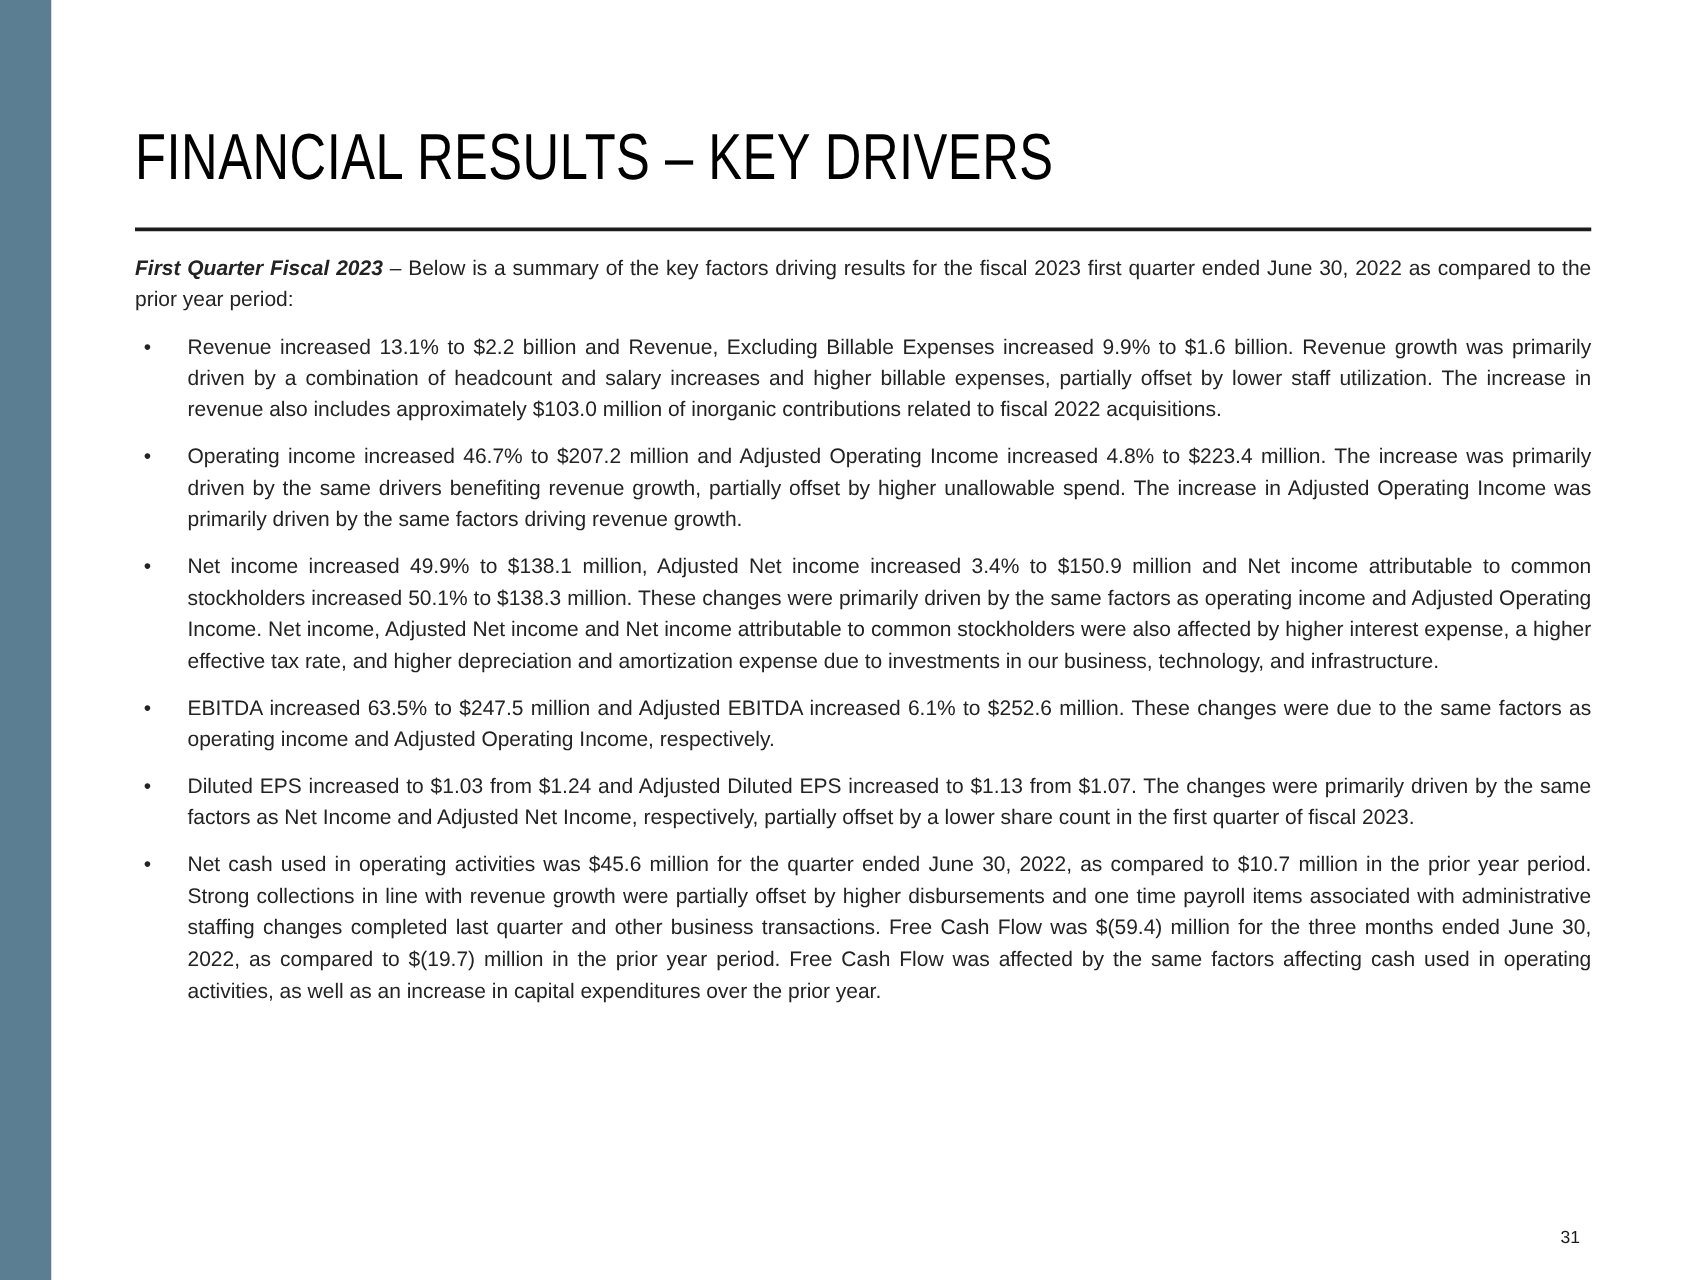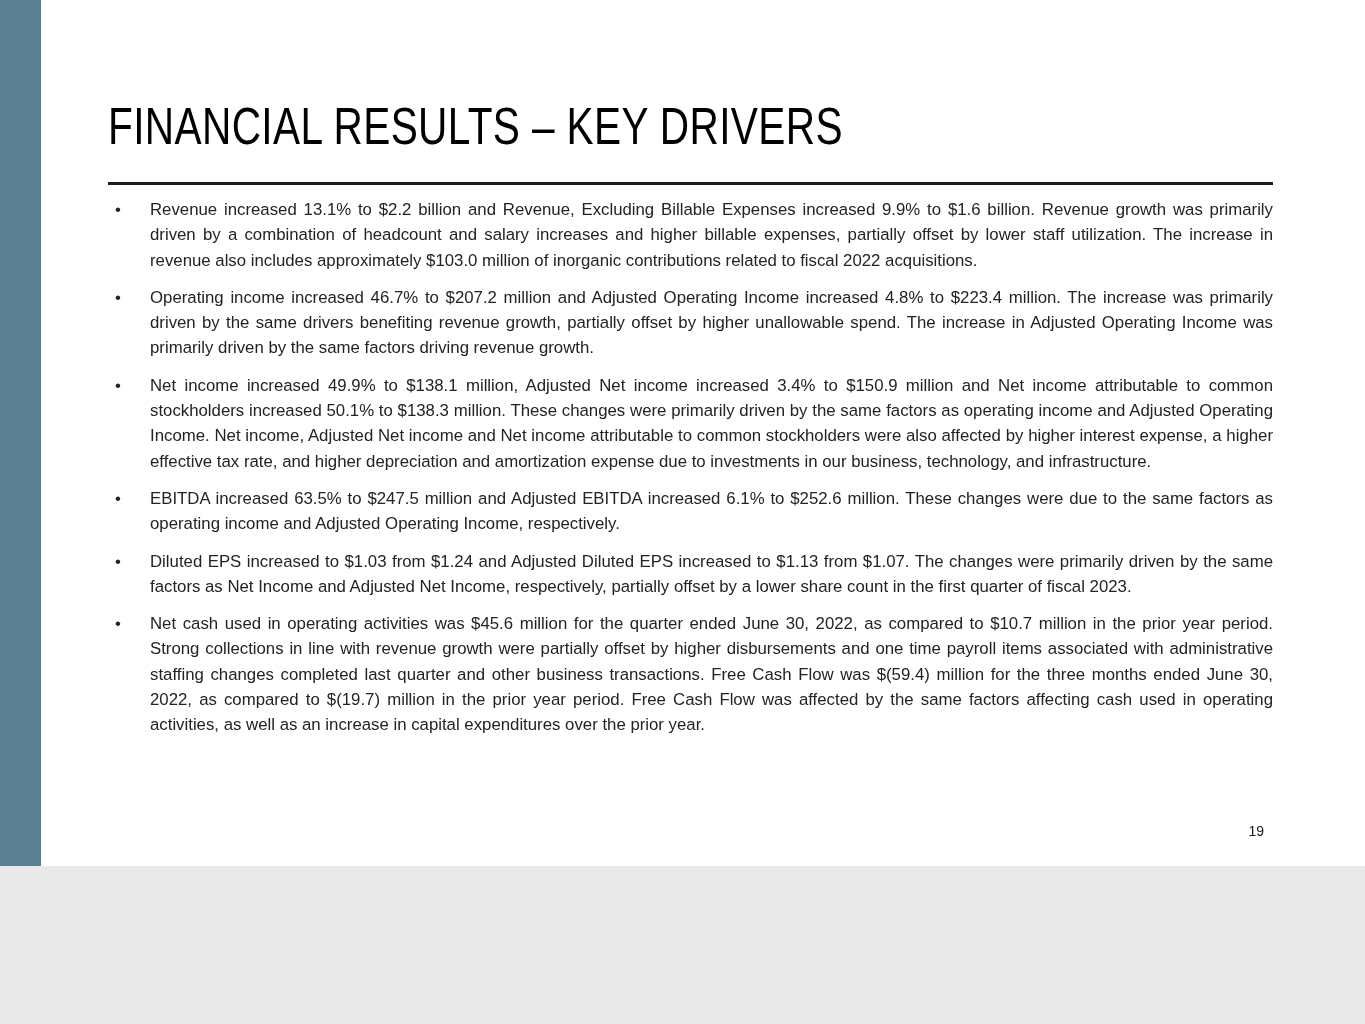--- a/index.html
+++ b/index.html
@@ -1,20 +1,20 @@
 <!DOCTYPE html>
 <html><head>
 <meta charset="utf-8">
 <style>
   * { margin: 0; padding: 0; box-sizing: border-box; }
   html, body { background: #e9e9e9; }
   .slide {
     position: relative;
     width: 1365px;
-    height: 866px;
+    height: 1024px;
     background: #ffffff;
     font-family: "Liberation Sans", sans-serif;
     overflow: hidden;
   }
   .accent-bar {
     position: absolute;
     left: 0; top: 0;
     width: 41px; height: 100%;
     background: #5C7E93;
   }
@@ -84,20 +84,21 @@
 <div class="slide">
 
   <div class="accent-bar" style="background: rgb(92, 126, 147);"></div>
 
   <div class="content" style="color: rgb(35, 35, 35);">
 
     <h1 class="slide-title">FINANCIAL RESULTS – KEY DRIVERS</h1>
 
     <div class="title-rule" style="background: rgb(28, 28, 28);"></div>
 
+    <p class="intro"><span class="lead">First Quarter Fiscal 2023</span> <span>– Below is a summary of the key factors driving results for the fiscal 2023 first quarter ended June 30, 2022 as compared to the prior year period:</span></p>
 
     <ul class="bullet-list">
       <li>
         <span class="marker">•</span>
         <span>Revenue increased 13.1% to $2.2 billion and Revenue, Excluding Billable Expenses increased 9.9% to $1.6 billion. Revenue growth was primarily driven by a combination of headcount and salary increases and higher billable expenses, partially offset by lower staff utilization. The increase in revenue also includes approximately $103.0 million of inorganic contributions related to fiscal 2022 acquisitions.</span>
       </li>
       <li>
         <span class="marker">•</span>
         <span>Operating income increased 46.7% to $207.2 million and Adjusted Operating Income increased 4.8% to $223.4 million. The increase was primarily driven by the same drivers benefiting revenue growth, partially offset by higher unallowable spend. The increase in Adjusted Operating Income was primarily driven by the same factors driving revenue growth.</span>
       </li>
@@ -114,15 +115,15 @@
         <span>Diluted EPS increased to $1.03 from $1.24 and Adjusted Diluted EPS increased to $1.13 from $1.07. The changes were primarily driven by the same factors as Net Income and Adjusted Net Income, respectively, partially offset by a lower share count in the first quarter of fiscal 2023.</span>
       </li>
       <li>
         <span class="marker">•</span>
         <span>Net cash used in operating activities was $45.6 million for the quarter ended June 30, 2022, as compared to $10.7 million in the prior year period. Strong collections in line with revenue growth were partially offset by higher disbursements and one time payroll items associated with administrative staffing changes completed last quarter and other business transactions. Free Cash Flow was $(59.4) million for the three months ended June 30, 2022, as compared to $(19.7) million in the prior year period. Free Cash Flow was affected by the same factors affecting cash used in operating activities, as well as an increase in capital expenditures over the prior year.</span>
       </li>
     </ul>
 
   </div>
 
-  <div class="page-number">19</div>
+  <div class="page-number">31</div>
 
 </div>
 
 </body></html>

